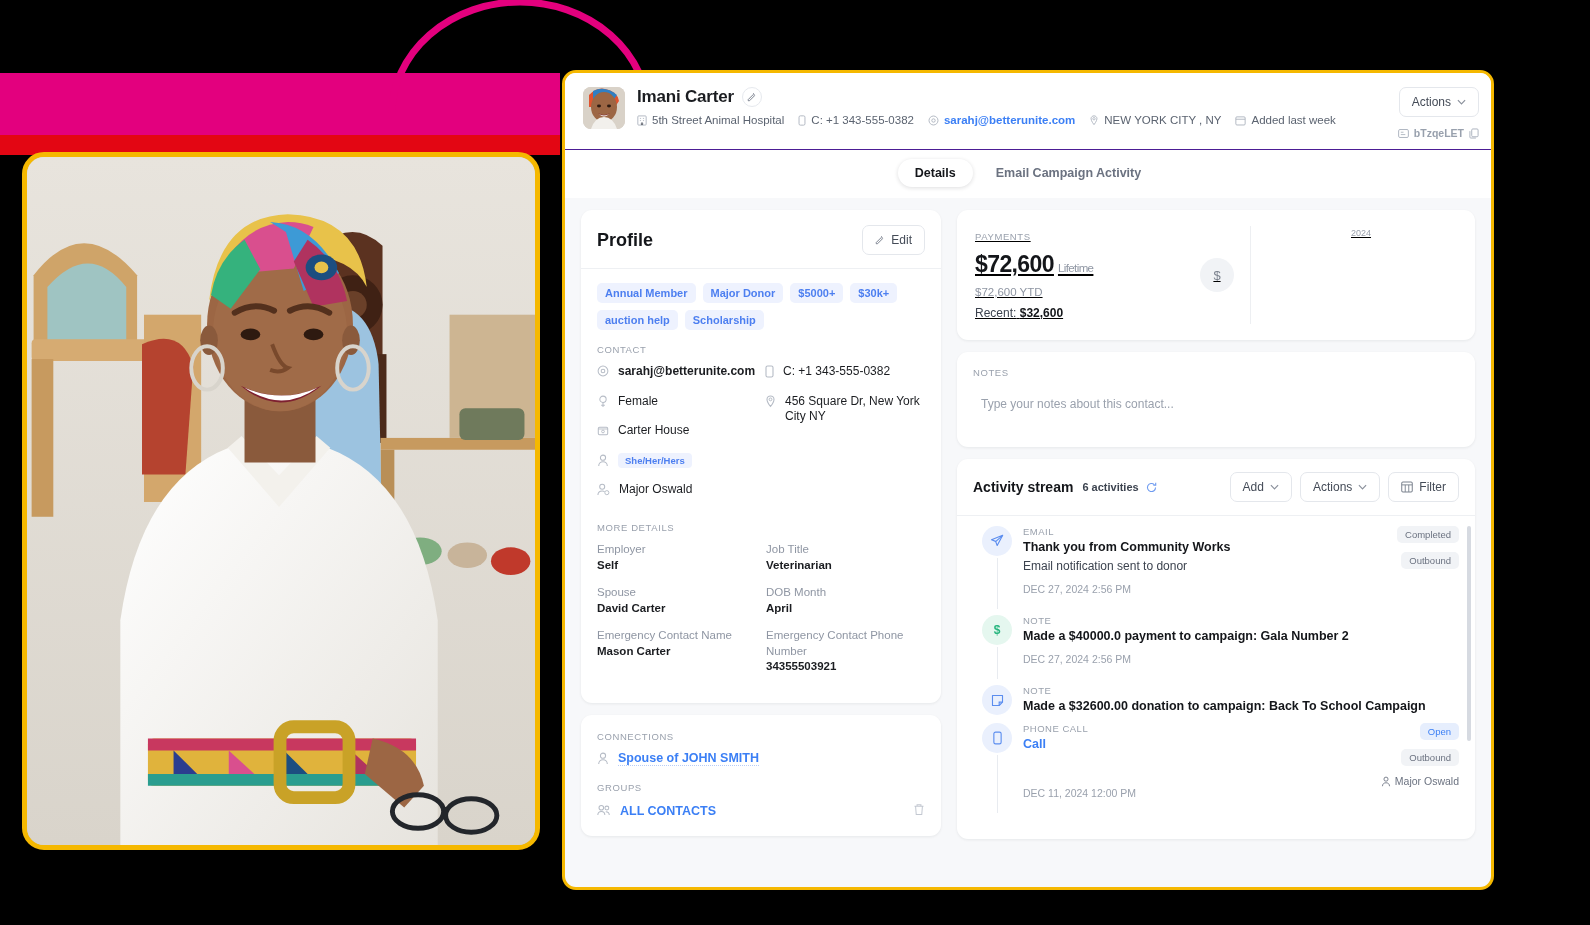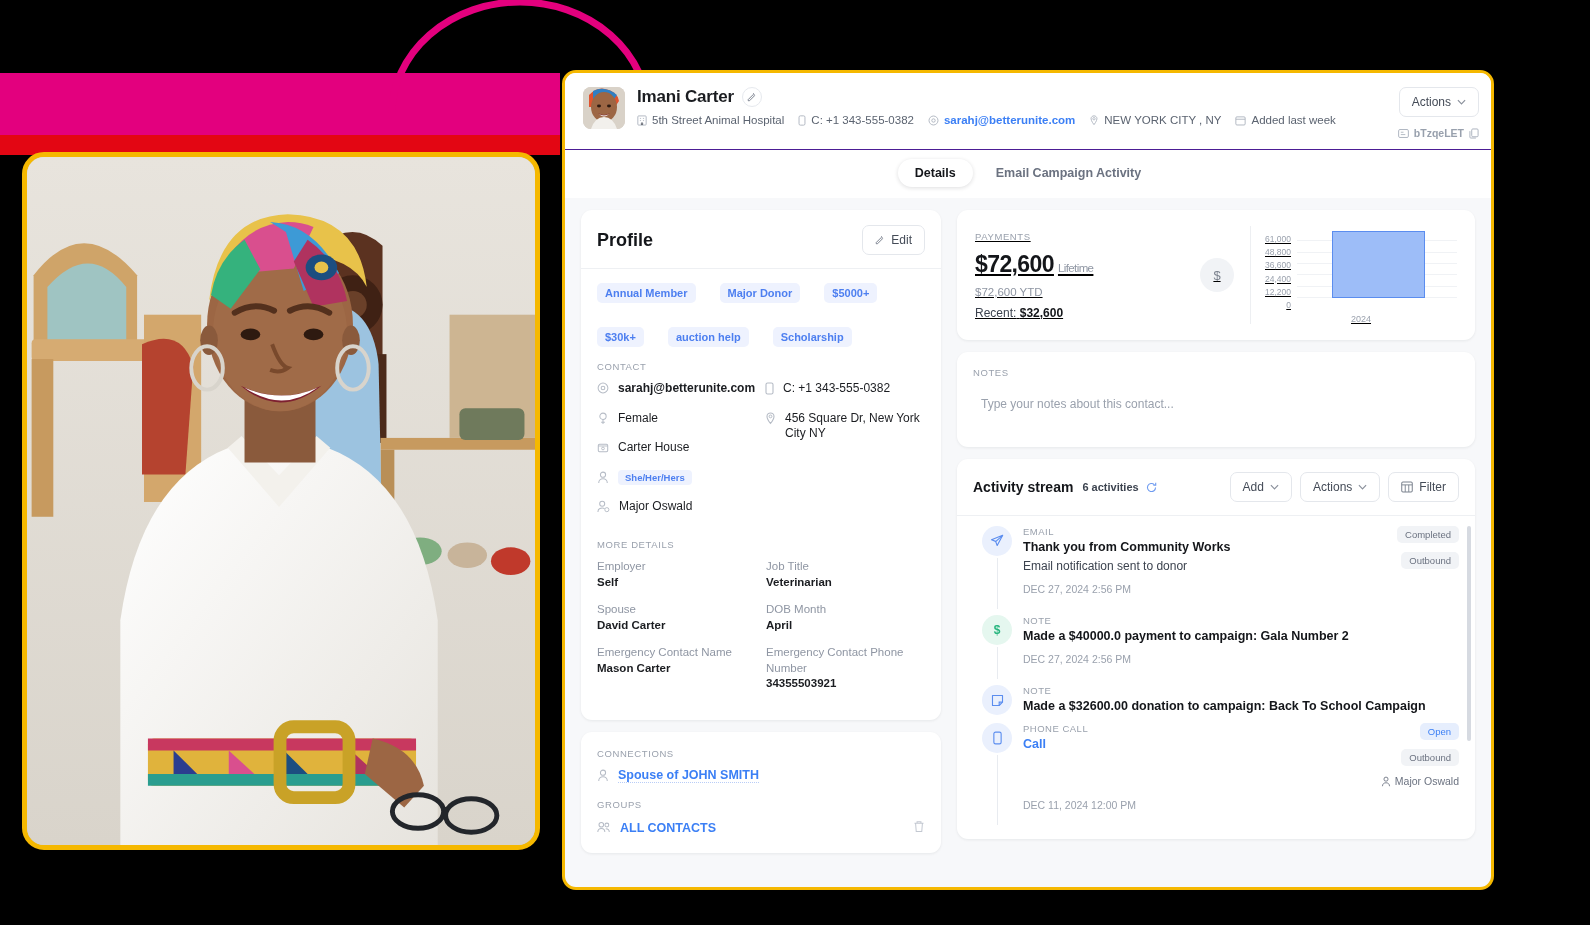--- a/index.html
+++ b/index.html
@@ -113,21 +113,21 @@
 
   .card { background: #fff; border-radius: 11px; box-shadow: 0 1px 3px rgba(20,22,26,.07); }
 
   
   .profile-head {
     display: flex; align-items: center; justify-content: space-between;
     padding: 15px 16px 13px 16px; border-bottom: 1px solid #eef0f3;
   }
   .profile-title { font-size: 18px; font-weight: bold; color: #14161a; }
   .profile-inner { padding: 14px 16px 16px 16px; }
-  .tag-row { display: flex; flex-wrap: wrap; gap: 24px; margin-bottom: 14px; text-align: right; }
+  .tag-row { display: flex; flex-wrap: wrap; gap: 7px; margin-bottom: 14px; text-align: right; }
   .tag {
     background: #eef2fe; color: #4d7ff0; border-radius: 5px;
     padding: 4px 8px; font-size: 11px; font-weight: bold; cursor: pointer;
   }
   .section-label {
     font-size: 9.5px; color: #9aa1ad; letter-spacing: .6px;
     text-transform: uppercase; margin-bottom: 9px;
   }
   .contact-grid { display: flex; gap: 8px; }
   .contact-col { flex: 1 1 50%; min-width: 0; }
@@ -588,39 +588,20 @@
           </div>
           <div class="pay-ytd">$72,600 YTD</div>
           <div class="pay-recent">
             <span>Recent:</span>
             <b>$32,600</b>
           </div>
         </div>
         <div class="pay-dollar">$</div>
         <div class="pay-divider"></div>
         <div class="chart-wrap">
-          <div class="chart-area">
-            <div class="chart-yaxis">
-              <span>61,000</span>
-              <span>48,800</span>
-              <span>36,600</span>
-              <span>24,400</span>
-              <span>12,200</span>
-              <span>0</span>
-            </div>
-            <div class="chart-plot" id="chart-plot">
-                <div class="gridline" style="bottom: 70.6667px;"></div>
-                <div class="gridline" style="bottom: 59.3333px;"></div>
-                <div class="gridline" style="bottom: 48px;"></div>
-                <div class="gridline" style="bottom: 36.6667px;"></div>
-                <div class="gridline" style="bottom: 25.3333px;"></div>
-                <div class="gridline" style="bottom: 14px;"></div>
-                <div class="bar" style="height: 67.4426px; background: rgb(157, 189, 248); border-color: rgb(91, 141, 239);"></div>
-              </div>
-          </div>
           <div class="chart-xlabel">2024</div>
         </div>
       </div>
 
       <div class="card notes-card">
         <div class="section-label">NOTES</div>
         <input class="notes-input" type="text" placeholder="Type your notes about this contact..." style="">
       </div>
 
       <div class="card act-card">
@@ -717,21 +698,21 @@
               <div class="act-icon blue">
                 <svg width="11" height="14" viewBox="0 0 11 15">
                     <rect x="1.6" y="1.2" width="7.8" height="12.6" rx="1.8" fill="none" stroke="currentColor" stroke-width="1.2"></rect>
                   </svg>
               </div>
               <div class="act-line"></div>
             </div>
             <div class="act-body">
               <div class="act-kind">PHONE CALL</div>
               <div class="act-subject link">Call</div>
-              <div class="act-date" style="margin-top:48px">DEC 11, 2024 12:00 PM</div>
+              <div class="act-date" style="margin-top:36px">DEC 11, 2024 12:00 PM</div>
             </div>
             <div class="act-badges">
               <span class="badge blue">Open</span>
               <span class="badge grey">Outbound</span>
               <span class="badge-owner">
                 <svg width="10" height="11" viewBox="0 0 12 14">
                     <circle cx="6" cy="4" r="2.6" fill="none" stroke="currentColor" stroke-width="1.1"></circle>
                     <path d="M1.5 13c0-2.9 2-4.4 4.5-4.4s4.5 1.5 4.5 4.4" fill="none" stroke="currentColor" stroke-width="1.1"></path>
                   </svg>
                 <span>Major Oswald</span>

